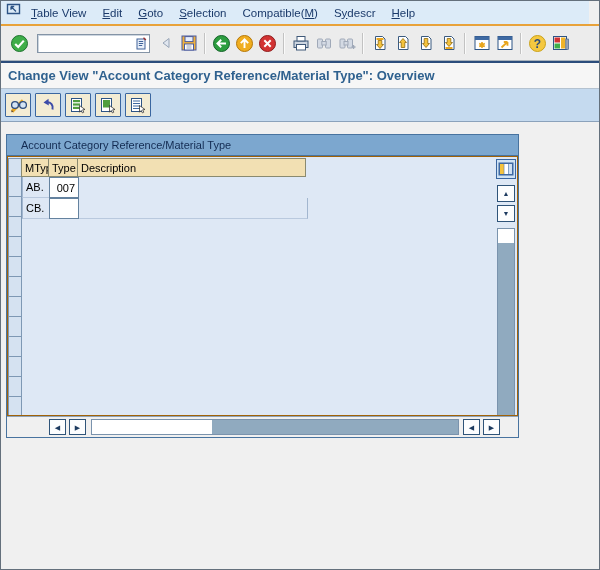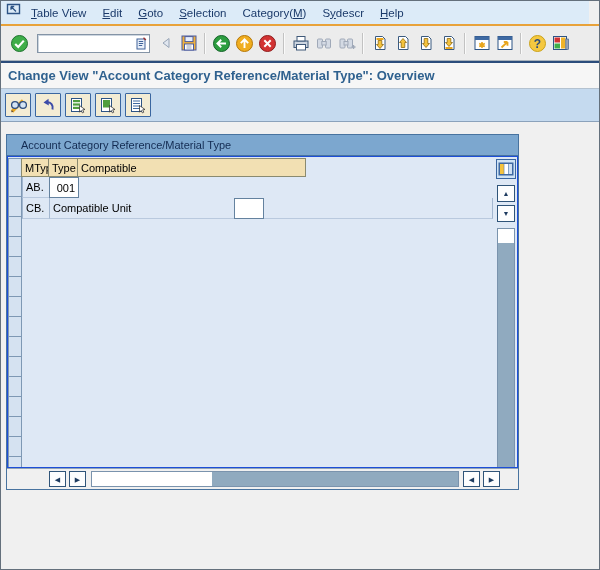--- a/index.html
+++ b/index.html
@@ -34,21 +34,21 @@
 
   
   .apptoolbar{position:absolute;left:0;top:88px;right:0;height:33px;background:#c5daef;
     border-bottom:1px solid #8ba2bb;display:flex;align-items:center;padding-left:4px;gap:4px}
   .abtn{width:26px;height:24px;background:#f3ecd4;border:1px solid #3a66a0;border-radius:1px;
     display:flex;align-items:center;justify-content:center}
 
   .main{position:absolute;left:0;top:121px;right:0;bottom:0;background:#f0f0f0}
 
   
-  .frame{position:absolute;left:5px;top:133px;width:513px;height:356px;border:1px solid #48739f;background:#1d4ed8}
+  .frame{position:absolute;left:5px;top:133px;width:513px;height:304px;border:1px solid #48739f;background:#a16207}
   .grouphd{height:21px;background:#7ca7cf;border-bottom:1px solid #49749f;color:#132b52;
     line-height:21px;padding-left:14px;white-space:nowrap}
   .tarea{position:absolute;left:1px;right:1px;top:22px;bottom:22px;background:#dee8f5;overflow:hidden}
 
   .selcol{position:absolute;left:0;top:1px;width:14px}
   .sel{height:21px;margin-top:-1px;background:#d5e2f1;border:1px solid #7e98b4}
   .sel:first-child{margin-top:0;height:19px}
 
   .hdrrow{position:absolute;left:14px;top:1px;height:19px;display:flex}
   .hc{background:#f2e0b3;border:1px solid #8a8a70;margin-left:-1px;color:#000;
@@ -97,21 +97,21 @@
       <svg width="16" height="13" viewBox="0 0 16 13">
         <path d="M1.5 1.5h12v9h-12z" fill="none" stroke="#2d5486" stroke-width="1.4"></path>
         <path d="M10 8.5L5 3.5M5 3.5h3.2M5 3.5v3.2" fill="none" stroke="#2d5486" stroke-width="1.3"></path>
       </svg>
     </span>
     <div class="menuitems">
       <span class="mi"><u>T</u><span>able View</span></span>
       <span class="mi"><u>E</u><span>dit</span></span>
       <span class="mi"><u>G</u><span>oto</span></span>
       <span class="mi"><u>S</u><span>election</span></span>
-      <span class="mi"><span>Category(</span><u>M</u><span>)</span></span>
+      <span class="mi"><span>Compatible(</span><u>M</u><span>)</span></span>
       <span class="mi"><span>S</span><u>y</u><span>descr</span></span>
       <span class="mi"><u>H</u><span>elp</span></span>
     </div>
   </div>
   <div class="orangeline"></div>
 
   <div class="toolbar">
     <span class="tbtn">
       <svg width="19" height="19" viewBox="0 0 19 19">
           <circle cx="9.5" cy="9.5" r="8" fill="#3fae49" stroke="#1f7230"></circle>
@@ -312,31 +312,30 @@
         <div class="sel"></div>
         <div class="sel"></div>
         <div class="sel"></div>
         <div class="sel"></div>
         <div class="sel"></div>
       </div>
 
       <div class="hdrrow">
         <div class="hc w1">MTyp</div>
         <div class="hc w3">Type</div>
-        <div class="hc w4">Compatible</div>
+        <div class="hc w4">Description</div>
       </div>
 
       <div class="drow" style="top:20px">
         <div class="cell first w1">AB.</div>
-        <div class="aref w3">001</div>
+        <div class="aref w3">007</div>
       </div>
 
       <div class="drow" style="top:41px">
         <div class="cell first w1">CB.</div>
-        <div class="cell w2">Compatible Unit</div>
         <div class="aref w3"></div>
         <div class="cell w4"></div>
       </div>
 
       <div class="clipmarks">
         <i class="cm" style="left:38px;width:3px;top:3px"></i>
         <i class="cm" style="left:60px;width:10px;top:2px"></i>
         <i class="cm" style="left:84px;width:4px;top:3px"></i>
         <i class="cm" style="left:96px;width:7px;top:3px"></i>
         <i class="vl" style="left:213px"></i>

